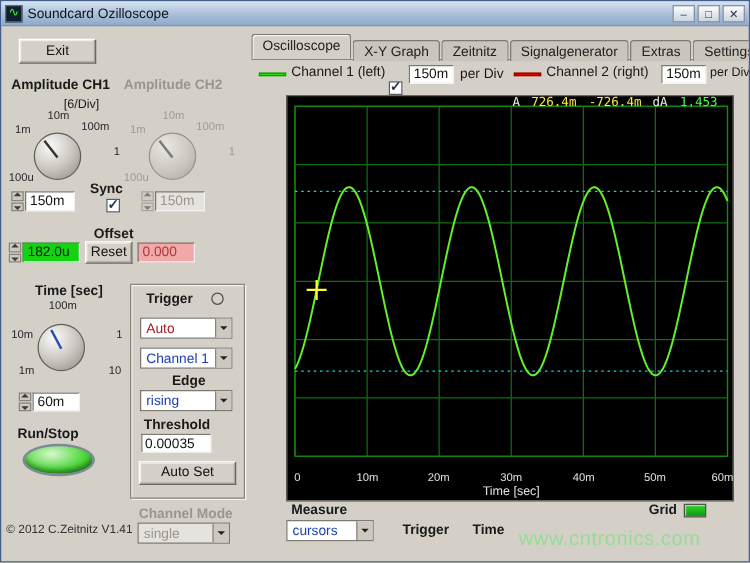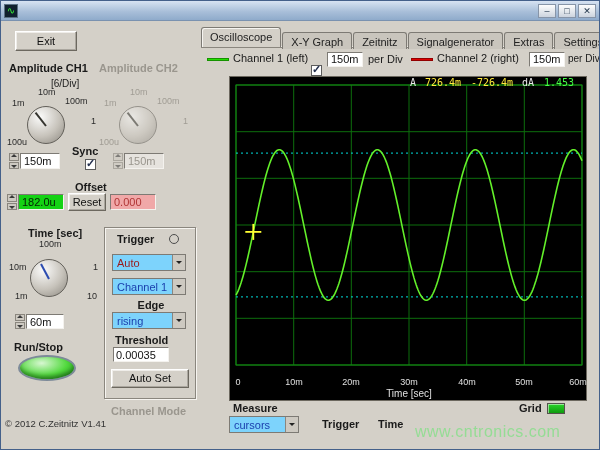--- a/index.html
+++ b/index.html
@@ -24,21 +24,21 @@
     box-shadow:inset -1px -1px 0 #aaa69e,inset 1px 1px 0 #efede9;
     text-align:center;font-size:11px;color:#111;cursor:default}
   .field{background:#fff;border:1px solid;border-color:#7d7a74 #f4f2ee #f4f2ee #7d7a74;
     font-size:11px;line-height:13px;padding:1px 3px;color:#111;white-space:nowrap}
   .field.dis{background:#e6e3de;color:#9a968e}
   .spin{width:10px;display:flex;flex-direction:column;gap:1px}
   .spin i{flex:1;background:#cdc9c1;border:1px solid #8a867e;position:relative;display:block}
   .spin i.up::after,.spin i.dn::after{content:"";position:absolute;left:1px;border:3px solid transparent}
   .spin i.up::after{top:0;border-bottom-color:#3a3a3a;border-top-width:0}
   .spin i.dn::after{top:2px;border-top-color:#3a3a3a;border-bottom-width:0}
-  .dd{display:flex;background:#7dd3fc;border:1px solid #7d7a74;height:17px}
+  .dd{display:flex;background:#ffffff;border:1px solid #7d7a74;height:17px}
   .dd .txt{flex:1;padding:1px 4px;line-height:14px;overflow:hidden;white-space:nowrap}
   .dd .arw{width:13px;background:#cdc9c1;border-left:1px solid #8a867e;position:relative}
   .dd .arw::after{content:"";position:absolute;left:3px;top:6px;border:3px solid transparent;border-top-color:#222;border-bottom-width:0}
   .dd.dis{background:#e6e3de}
   .cb{width:11px;height:11px;background:#fff;border:1px solid #5c5c5c;position:relative}
   .cb.checked::after{content:"✓";position:absolute;left:0;top:-3px;font-size:11px;font-weight:bold;color:#24304e}
   .lbl{white-space:nowrap}
   .b{font-weight:bold}
   .gray{color:#9a968e}
   .klabel{position:absolute;font-size:9px;color:#2a2a2a;white-space:nowrap}
@@ -72,20 +72,21 @@
   .watermark{position:absolute;font-size:16px;color:#95dc95;letter-spacing:.5px;white-space:nowrap}
   .gridswatch{background:linear-gradient(#2ad52a,#0f9a0f);border:1px solid #55524c;box-shadow:inset 1px 1px 0 rgba(255,255,255,.5)}
 </style>
 </head>
 <body>
 
 <div id="screen">
 
   <div class="titlebar">
     <span class="app-icon">∿</span>
+    <span class="wtitle">Soundcard Ozilloscope</span>
     <span class="winbtns">
       <span class="winbtn">–</span>
       <span class="winbtn">□</span>
       <span class="winbtn">✕</span>
     </span>
   </div>
 
   <div class="content">
 
     <div class="abs btn" style="left:14px;top:10px;width:62px;height:20px;line-height:18px">Exit</div>
@@ -177,20 +178,24 @@
       <div class="abs dd" style="left:7px;top:84px;width:74px">
         <span class="txt" style="color:#1a3fae">rising</span>
           <span class="arw"></span>
       </div>
       <div class="abs lbl b" style="left:10px;top:106px">Threshold</div>
       <input class="abs field" style="left: 8px; top: 119px; width: 56px; height: 15px; padding: 0px 2px;" value="0.00035">
       <div class="abs btn" style="left:6px;top:141px;width:78px;height:19px;line-height:17px">Auto Set</div>
     </div>
 
     <div class="abs lbl b gray" style="left:110px;top:384px">Channel Mode</div>
+    <div class="abs dd dis" style="left:109px;top:397px;width:74px">
+      <span class="txt gray">single</span>
+        <span class="arw"></span>
+    </div>
 
     <div class="hairline"></div>
     <div class="tabstrip">
       <span class="tab active">Oscilloscope</span><span class="tab">X-Y Graph</span><span class="tab">Zeitnitz</span><span class="tab">Signalgenerator</span><span class="tab">Extras</span><span class="tab">Settings</span>
     </div>
 
     <div class="abs swatch" style="left:206px;top:37px;width:22px;background:#22e000"></div>
     <div class="abs lbl" style="left:232px;top:31px">Channel 1 (left)</div>
     <div class="abs cb checked" style="left:310px;top:33px"></div>
     <div class="abs field" style="left:326px;top:31px;width:36px;height:15px;padding:0 3px">150m</div>

